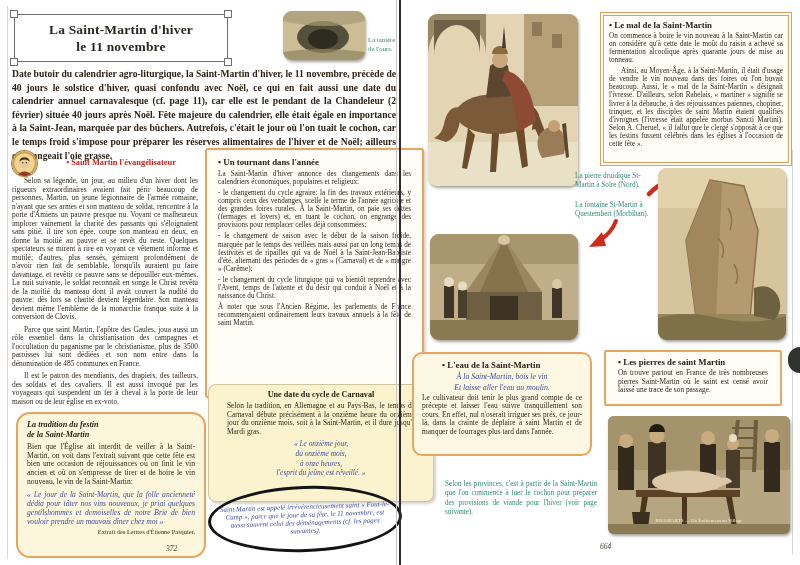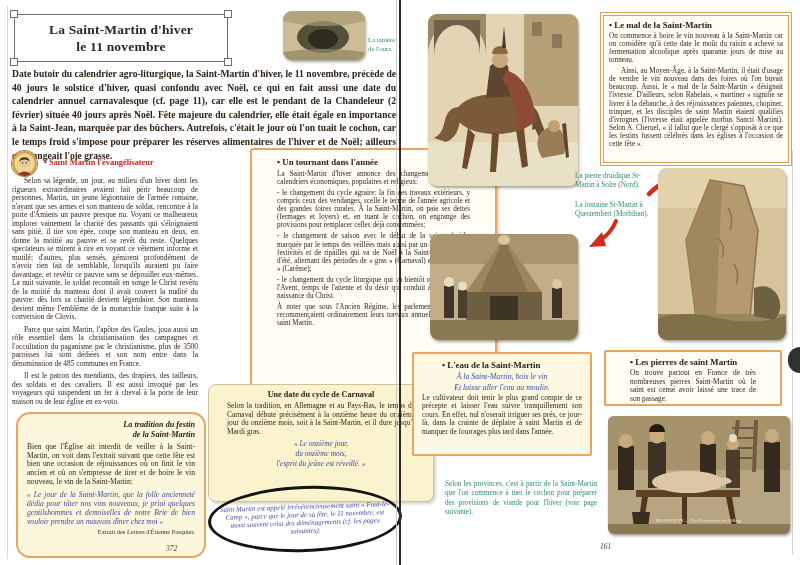--- a/index.html
+++ b/index.html
@@ -21,21 +21,21 @@
           display:flex;flex-direction:column;justify-content:center;align-items:center;}
   .tframe .tl{font-size:13.5px;font-weight:bold;color:#2b2620;line-height:17px;letter-spacing:.2px;text-align:right;}
   .corner{position:absolute;width:6px;height:6px;background:#fff;border:1.2px solid #6e6e6e;}
   .c-tl{left:-5px;top:-5px;} .c-tr{right:-5px;top:-5px;} .c-bl{left:-5px;bottom:-5px;} .c-br{right:-5px;bottom:-5px;}
 
   
   .photo{border-radius:9px;overflow:hidden;box-shadow:1px 2px 3px rgba(60,50,30,.45);background:#d8c49c;}
   .photo svg{display:block;}
 
   .cap{color:#2e8a74;font-size:7.2px;line-height:1.3;}
-  .redhead{color:#c0261f;font-weight:bold;font-size:8.4px;}
+  .redhead{color:#c0261f;font-weight:bold;font-size:8.4px;text-align:center;}
   .boxhead{color:#2b2117;font-weight:bold;font-size:8.8px;}
   .blue{color:#3f4d9e;font-style:italic;}
 
   .bodytxt{font-size:7.4px;line-height:1.15;color:#33261a;}
   .indent{text-indent:12px;}
 
   .obox{border:2px solid #e9a55e;background:#fffdf6;}
   .creambox{border:2px solid #e9a55e;background:#fcf6dd;}
   .yellowbox{border:1px solid #cfc49b;background:#faf3cd;box-shadow:2px 2px 3px rgba(90,80,50,.25);}
 
@@ -94,44 +94,45 @@
           <circle cx="14.3" cy="11.8" r=".7" fill="#3a2a1c"></circle>
         </svg>
       </div>
       <h3 class="redhead" style="margin:0 0 0 32px;line-height:25px;">• Saint Martin l'évangélisateur</h3>
       <p class="bodytxt just indent" style="margin-top:2px;">Selon sa légende, un jour, au milieu d'un hiver dont les rigueurs extraordinaires avaient fait périr beaucoup de personnes, Martin, un jeune légionnaire de l'armée romaine, n'ayant que ses armes et son manteau de soldat, rencontre à la porte d'Amiens un pauvre presque nu. Voyant ce malheureux implorer vainement la charité des passants qui s'éloignaient sans pitié, il tire son épée, coupe son manteau en deux, en donne la moitié au pauvre et se revêt du reste. Quelques spectateurs se mirent à rire en voyant ce vêtement informe et mutilé; d'autres, plus sensés, gémirent profondément de n'avoir rien fait de semblable, lorsqu'ils auraient pu faire davantage, et revêtir ce pauvre sans se dépouiller eux-mêmes. La nuit suivante, le soldat reconnaît en songe le Christ revêtu de la moitié du manteau dont il avait couvert la nudité du pauvre: dès lors sa charité devient légendaire. Son manteau devient même l'emblème de la monarchie franque suite à la conversion de Clovis.</p>
       <p class="bodytxt just indent" style="margin-top:4px;">Parce que saint Martin, l'apôtre des Gaules, joua aussi un rôle essentiel dans la christianisation des campagnes et l'occultation du paganisme par le christianisme, plus de 3500 paroisses lui sont dédiées et son nom entre dans la dénomination de 485 communes en France.</p>
       <p class="bodytxt just indent" style="margin-top:4px;">Il est le patron des mendiants, des drapiers, des tailleurs, des soldats et des cavaliers. Il est aussi invoqué par les voyageurs qui suspendent un fer à cheval à la porte de leur maison ou de leur église en ex-voto.</p>
     </div>
 
     <div class="abs creambox" style="left:16px;top:412px;width:168px;height:130px;border-radius:14px;padding:6px 9px;overflow:hidden;">
-      <div style="text-align:right;font-weight:bold;font-style:italic;font-size:8.2px;color:#2b2117;line-height:1.22;">
+      <div style="text-align:left;font-weight:bold;font-style:italic;font-size:8.2px;color:#2b2117;line-height:1.22;">
         <div>La tradition du festin</div>
         <div>de la Saint-Martin</div>
       </div>
       <p class="bodytxt just" style="margin-top:3px;font-size:7.6px;">Bien que l'Église ait interdit de veiller à la Saint-Martin, on voit dans l'extrait suivant que cette fête est bien une occasion de réjouissances où on finit le vin ancien et où on s'empresse de tirer et de boire le vin nouveau, le vin de la Saint-Martin:</p>
       <p class="blue just" style="margin-top:3px;font-size:7.6px;line-height:1.2;">« Le jour de la Saint-Martin, que la folle ancienneté dédia pour tâter nos vins nouveaux, je priai quelques gentilshommes et demoiselles de notre Brie de bien vouloir prendre un mauvais dîner chez moi »</p>
       <p style="margin-top:2px;font-size:6.4px;text-align:right;color:#3c2f20;">Extrait des Lettres d'Étienne Pasquier.</p>
     </div>
 
-    <div class="abs obox" style="left:205px;top:148px;width:193px;height:232px;border-radius:3px;padding:7px 25px;overflow:hidden;box-shadow:2px 2px 3px rgba(90,80,50,.25);margin-left:45px;">
+    <div class="abs obox" style="left:205px;top:148px;width:193px;height:232px;border-radius:3px;padding:7px 11px;overflow:hidden;box-shadow:2px 2px 3px rgba(90,80,50,.25);">
       <h3 class="boxhead" style="margin:0;">• Un tournant dans l'année</h3>
       <p class="bodytxt just" style="margin-top:3px;font-size:7.2px;line-height:1.12;">La Saint-Martin d'hiver annonce des changements dans les calendriers économiques, populaires et religieux:</p>
       <p class="bodytxt just" style="margin-top:3px;font-size:7.2px;line-height:1.12;">- le changement du cycle agraire: la fin des travaux extérieurs, y compris ceux des vendanges, scelle le terme de l'année agricole et des grandes foires rurales. À la Saint-Martin, on paie ses dettes (fermages et loyers) et, en tuant le cochon, on engrange des provisions pour remplacer celles déjà consommées;</p>
       <p class="bodytxt just" style="margin-top:3px;font-size:7.2px;line-height:1.12;">- le changement de saison avec le début de la saison froide, marquée par le temps des veillées mais aussi par un long temps de festivités et de ripailles qui va de Noël à la Saint-Jean-Baptiste d'été, alternant des périodes de « gras » (Carnaval) et de « maigre » (Carême);</p>
       <p class="bodytxt just" style="margin-top:3px;font-size:7.2px;line-height:1.12;">- le changement du cycle liturgique qui va bientôt reprendre avec l'Avent, temps de l'attente et du désir qui conduit à Noël et à la naissance du Christ.</p>
       <p class="bodytxt just" style="margin-top:3px;font-size:7.2px;line-height:1.12;">À noter que sous l'Ancien Régime, les parlements de France recommençaient ordinairement leurs travaux annuels à la fête de saint Martin.</p>
     </div>
 
     <div class="abs yellowbox" style="left:208px;top:384px;width:188px;height:106px;border-radius:8px;padding:5px 18px;overflow:hidden;">
       <div style="text-align:center;font-weight:bold;font-size:8.2px;color:#2b2117;">Une date du cycle de Carnaval</div>
       <p class="bodytxt just" style="margin-top:3px;">Selon la tradition, en Allemagne et au Pays-Bas, le temps de Carnaval débute précisément à la onzième heure du onzième jour du onzième mois, soit à la Saint-Martin, et il dure jusqu'à Mardi gras.</p>
       <div class="blue" style="margin-top:3px;text-align:center;font-size:7.4px;line-height:1.32;">
         <div>« Le onzième jour,</div>
         <div>du onzième mois,</div>
+        <div>à onze heures,</div>
         <div>l'esprit du jeûne est réveillé. »</div>
       </div>
     </div>
 
     <div class="abs ellipse" style="left:208px;top:486px;width:188px;height:60px;">
       <p class="blue" style="font-size:7px;line-height:1.18;text-align:center;padding:0 8px;">Saint Martin est appelé irrévérencieusement saint « Fout-le-Camp », parce que le jour de sa fête, le 11 novembre, est aussi souvent celui des déménagements (cf. les pages suivantes).</p>
     </div>
 
     <div class="abs pgnum" style="left:166px;top:544px;">372</div>
   </section>
@@ -214,30 +215,30 @@
 
         <rect x="14" y="52" width="10" height="32" fill="#3f3427"></rect>
           <circle cx="19" cy="48" r="5" fill="#e8ddc2"></circle>
         <rect x="28" y="56" width="9" height="28" fill="#4a3e2d"></rect>
           <circle cx="32.5" cy="52" r="4.5" fill="#e8ddc2"></circle>
         <rect x="122" y="54" width="10" height="30" fill="#3f3427"></rect>
           <circle cx="127" cy="50" r="5" fill="#d8caa4"></circle>
       </svg>
     </div>
 
-    <div class="abs obox" style="left:12px;top:352px;width:180px;height:104px;border-radius:2px;padding:6px 8px;overflow:hidden;background:#fdf8e4;box-sizing:border-box;">
+    <div class="abs obox" style="left:12px;top:352px;width:180px;height:104px;border-radius:10px;padding:6px 8px;overflow:hidden;background:#fdf8e4;box-sizing:border-box;">
       <h3 class="boxhead" style="margin:0 0 0 20px;">• L'eau de la Saint-Martin</h3>
       <div class="blue" style="text-align:center;font-size:7.8px;line-height:1.45;margin-top:1px;">
         <div>À la Saint-Martin, bois le vin</div>
         <div>Et laisse aller l'eau au moulin.</div>
       </div>
       <p class="bodytxt just" style="margin-top:0;font-size:7.4px;">Le cultivateur doit tenir le plus grand compte de ce précepte et laisser l'eau suivre tranquillement son cours. En effet, nul n'oserait irriguer ses prés, ce jour-là, dans la crainte de déplaire à saint Martin et de manquer de fourrages plus tard dans l'année.</p>
     </div>
 
-    <div class="abs obox" style="left:204px;top:350px;width:178px;height:56px;border-radius:2px;padding:5px 24px;overflow:hidden;box-sizing:border-box;">
+    <div class="abs obox" style="left:204px;top:350px;width:178px;height:56px;border-radius:2px;padding:5px 12px;overflow:hidden;box-sizing:border-box;">
       <h3 class="boxhead" style="margin:0;">• Les pierres de saint Martin</h3>
       <p class="bodytxt just" style="margin-top:2px;font-size:7.4px;">On trouve partout en France de très nombreuses pierres Saint-Martin où le saint est censé avoir laissé une trace de son passage.</p>
     </div>
 
     <p class="abs cap just" style="left:45px;top:480px;width:152px;">Selon les provinces, c'est à partir de la Saint-Martin que l'on commence à tuer le cochon pour préparer des provisions de viande pour l'hiver (voir page suivante).</p>
 
     <div class="abs photo" style="left:208px;top:416px;width:182px;height:118px;border-radius:6px;">
       <svg width="182" height="118" viewBox="0 0 182 118">
         <rect width="182" height="118" fill="#b6a581"></rect>
         <rect y="0" width="182" height="54" fill="#a5936c"></rect>
@@ -260,19 +261,19 @@
         <rect x="28" y="74" width="104" height="7" fill="#5d4226"></rect>
         <path d="M34,81 l-4,30 5,0 5,-30 z M118,81 l6,30 5,0 -5,-30 z M74,81 l0,30 5,0 0,-30 z" fill="#4c361e"></path>
         <ellipse cx="80" cy="66" rx="36" ry="11" fill="#dcc7a6"></ellipse>
         <path d="M112,62 q10,-2 12,4 l-10,4 z" fill="#dcc7a6"></path>
         <path d="M24,96 l18,0 -2,16 -14,0 z" fill="#3a2e1e"></path>
         <rect x="0" y="108" width="182" height="10" fill="#8a7a56"></rect>
         <text x="91" y="106" text-anchor="middle" font-size="5" fill="#f2e9d2" font-family="Liberation Serif, serif">BRASPARTS — Un Événement au Village</text>
       </svg>
     </div>
 
-    <div class="abs pgnum" style="left:200px;top:542px;">161</div>
+    <div class="abs pgnum" style="left:200px;top:542px;">664</div>
   </section>
 
   <div class="gutter-light"></div>
   <div class="gutter-dark"></div>
   <div class="edge-tab"></div>
 </div>
 
 </body></html>

